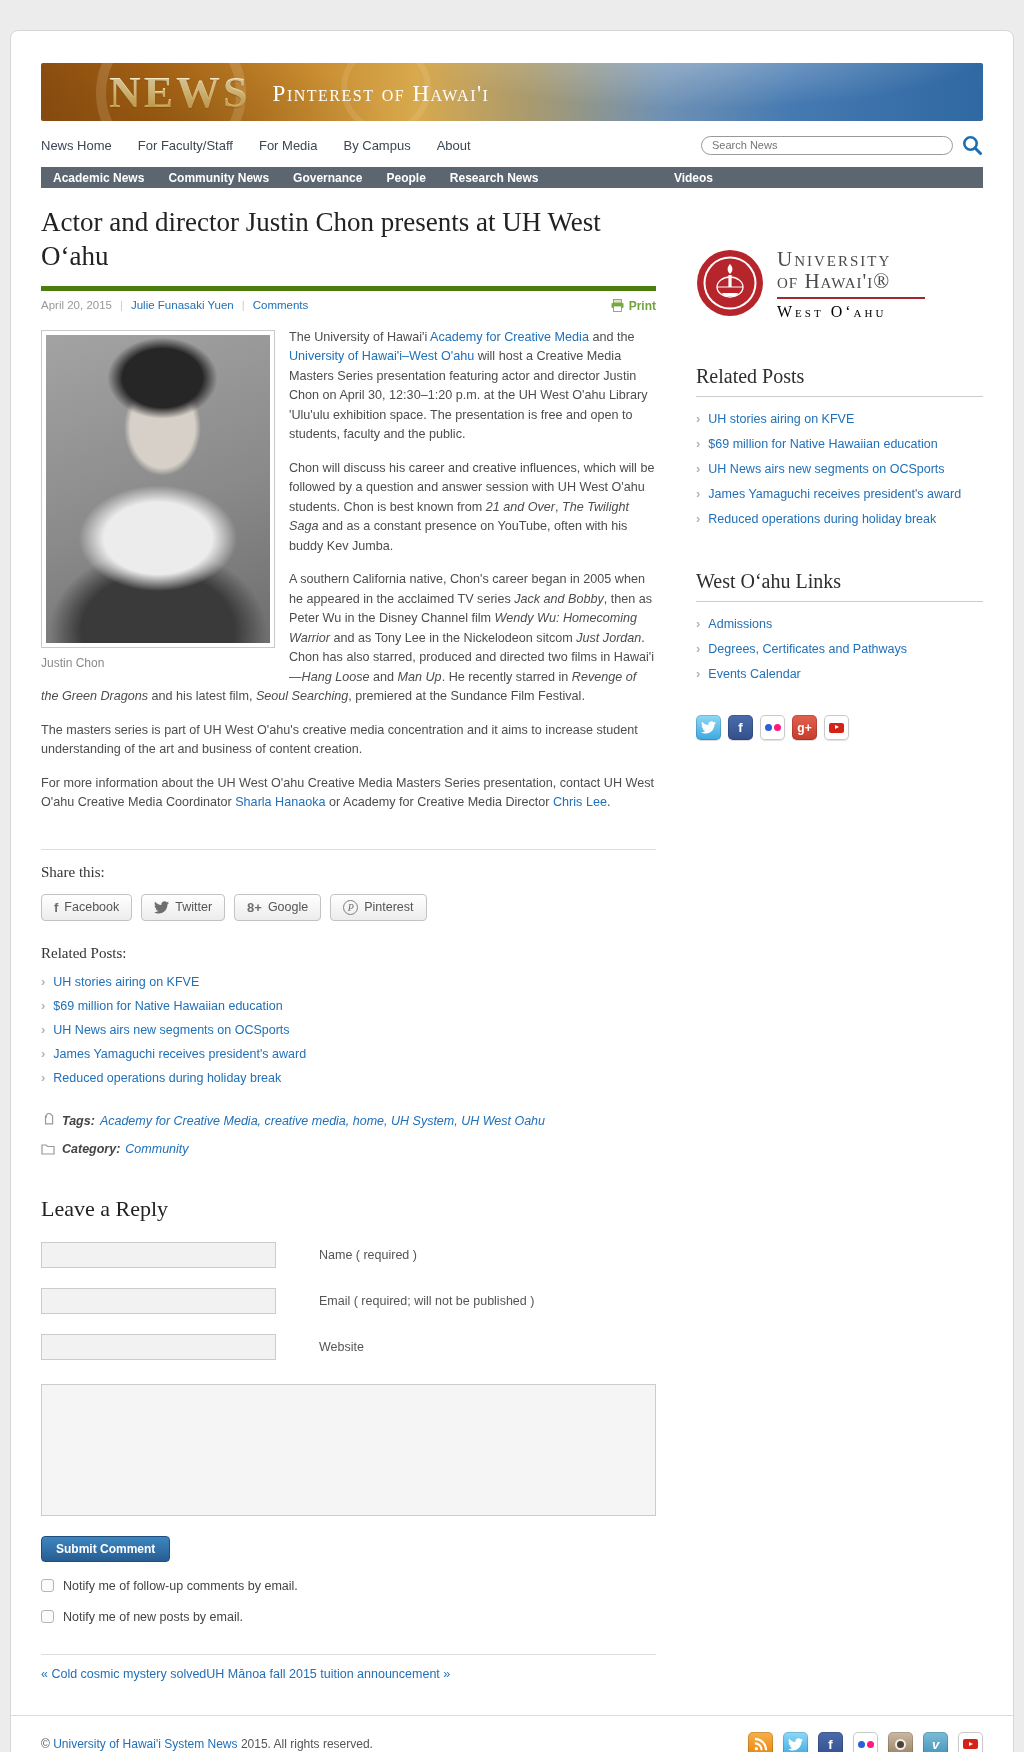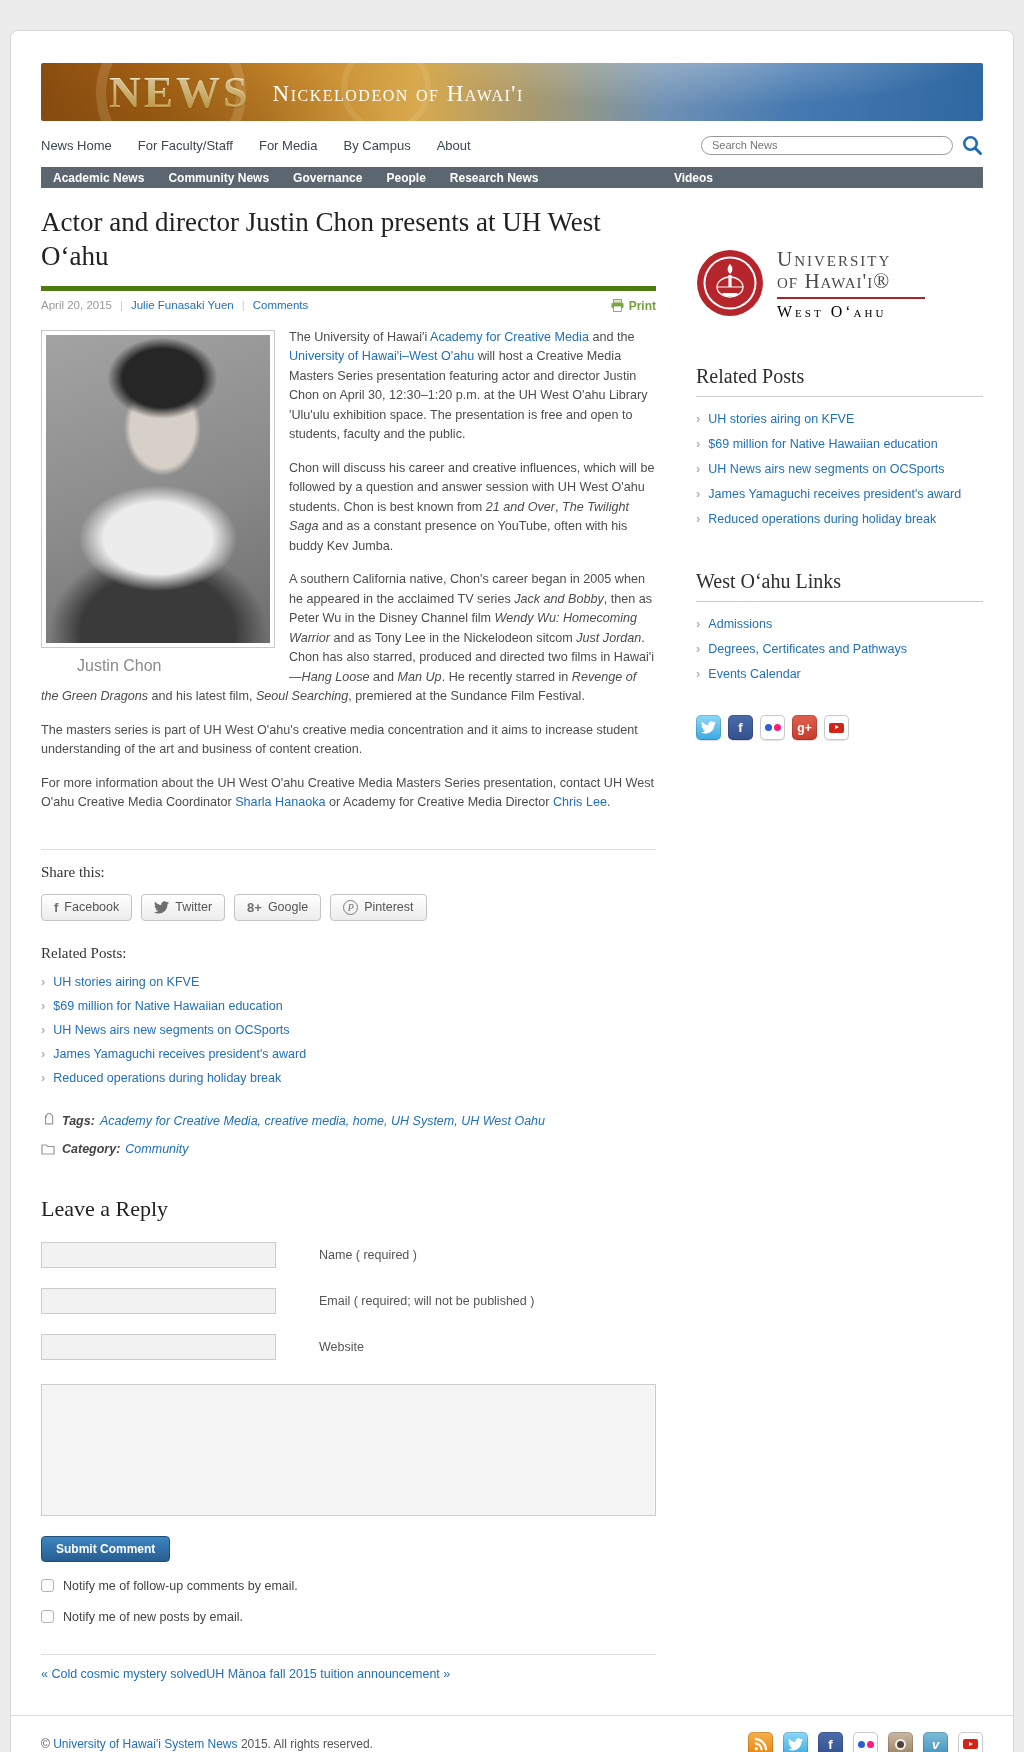--- a/index.html
+++ b/index.html
@@ -65,21 +65,21 @@
   .article-body p { margin-bottom:14px; }
   .photo-fig { float:left; width:234px; margin:2px 14px 4px 0; }
   .photo-frame { border:1px solid #c9c9c9; background:#fff; padding:4px; }
   .photo { width:224px; height:308px;
     background:
       radial-gradient(95px 70px at 52% 14%, #262626 0 42%, transparent 58%),
       radial-gradient(62px 78px at 52% 30%, #d6d0c8 0 52%, transparent 62%),
       radial-gradient(120px 80px at 50% 66%, #ececec 0 45%, transparent 66%),
       radial-gradient(160px 120px at 50% 96%, #3a3a3a 0 48%, transparent 68%),
       linear-gradient(160deg,#a3a3a3,#8a8a8a 55%,#6e6e6e); }
-  .photo-caption { font-size:16px; color:#8a8a8a; margin-top:6px;margin-left:36px; }
+  .photo-caption { font-size:12px; color:#8a8a8a; margin-top:6px; }
 
   
   .share-section { border-top:1px solid #ddd; margin-top:22px; padding-top:14px; }
   .mini-heading { font-family:"Liberation Serif",serif; font-size:15px; color:#333; }
   .share-buttons { display:flex; gap:9px; margin-top:13px; }
   .share-btn { display:inline-flex; align-items:center; gap:6px; height:27px; padding:0 12px;
     border:1px solid #c3c3c3; border-radius:4px; background:linear-gradient(#fff,#ececec);
     font-size:12.5px; color:#555; text-decoration:none; }
   .share-ic { color:#6f6f6f; font-weight:700; font-size:13px; display:inline-flex; align-items:center; }
   .pin-circle { width:15px; height:15px; border:1.5px solid #7d7d7d; border-radius:50%;
@@ -158,21 +158,21 @@
 </style>
 </head>
 <body>
 
 <div class="page">
 
   <div class="banner">
     <span class="banner-ring ring-1"></span>
     <span class="banner-ring ring-2"></span>
     <span class="banner-news">NEWS</span>
-    <span class="banner-sub">Nickelodeon of Hawai'i</span>
+    <span class="banner-sub">Pinterest of Hawai'i</span>
   </div>
 
   <div class="topnav">
     <ul>
 
     <li><a href="#">News Home</a></li>
         <li><a href="#">For Faculty/Staff</a></li>
         <li><a href="#">For Media</a></li>
         <li><a href="#">By Campus</a></li>
         <li><a href="#">About</a></li>

